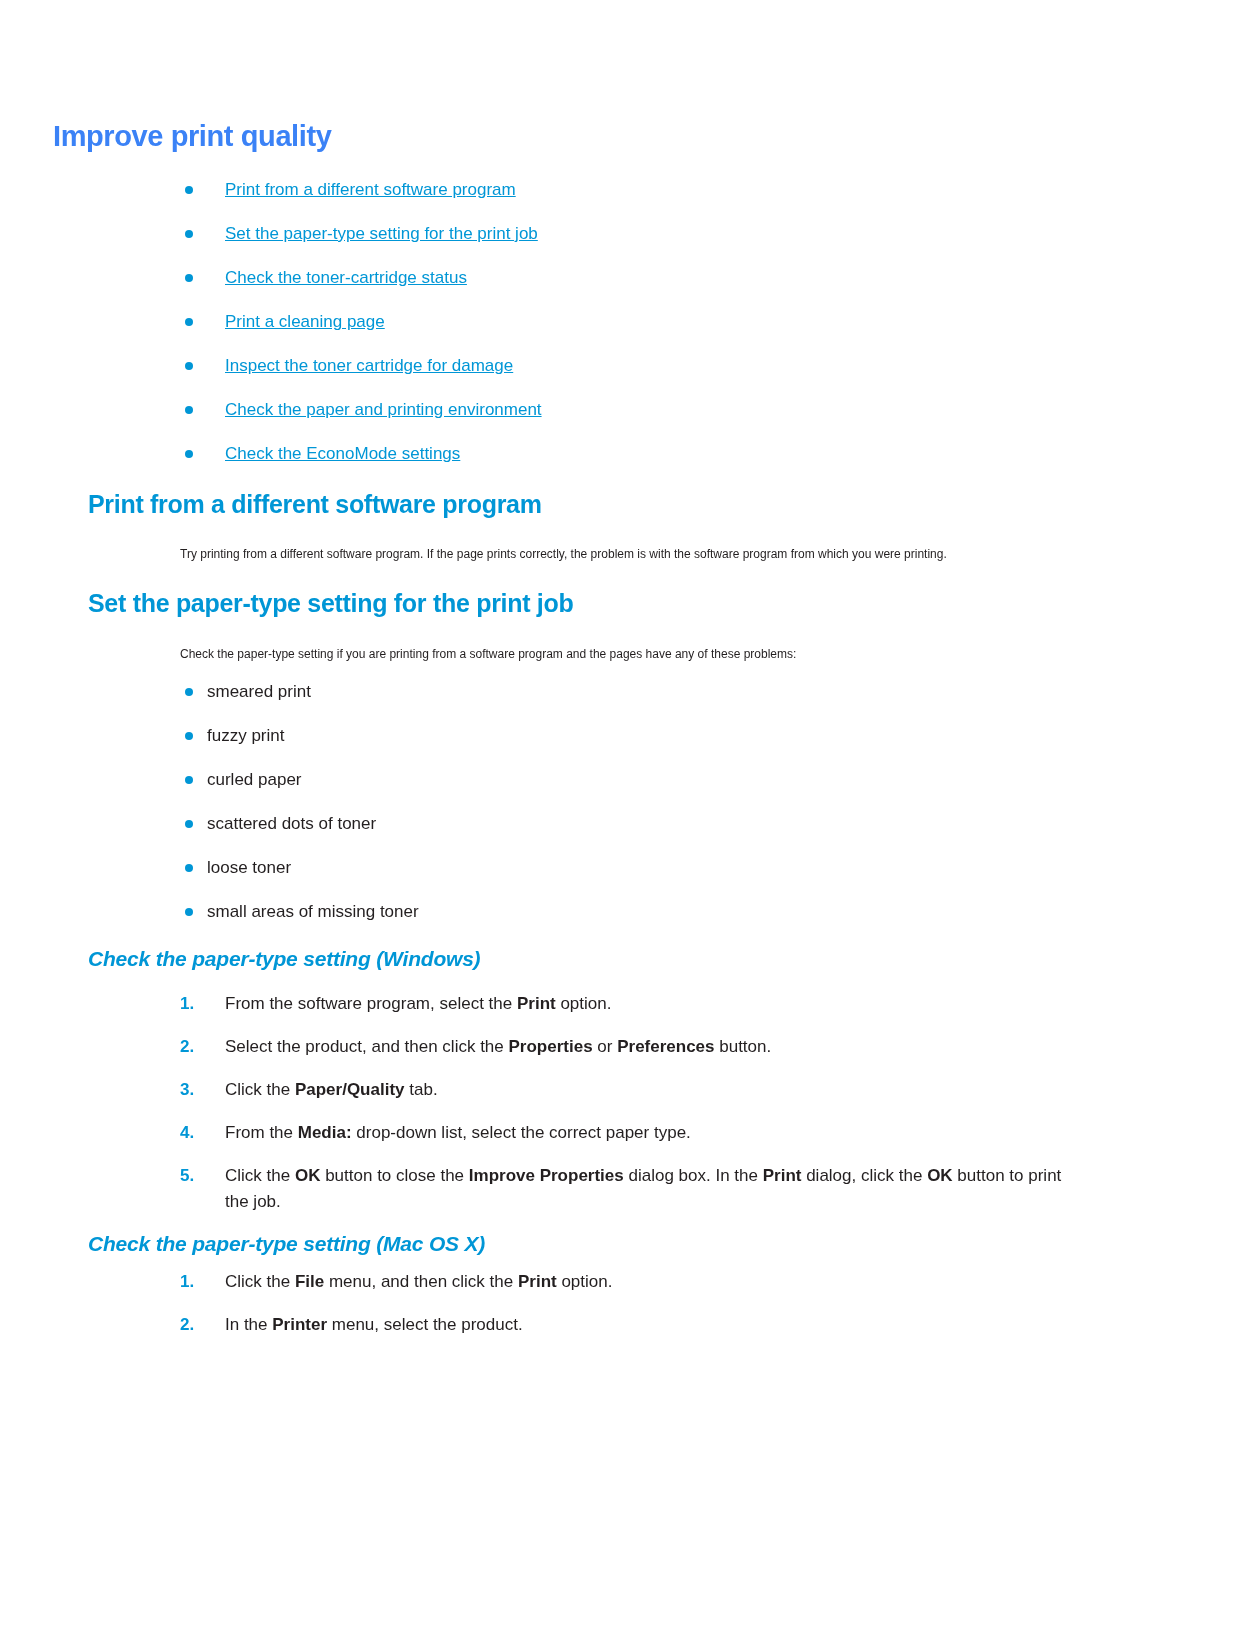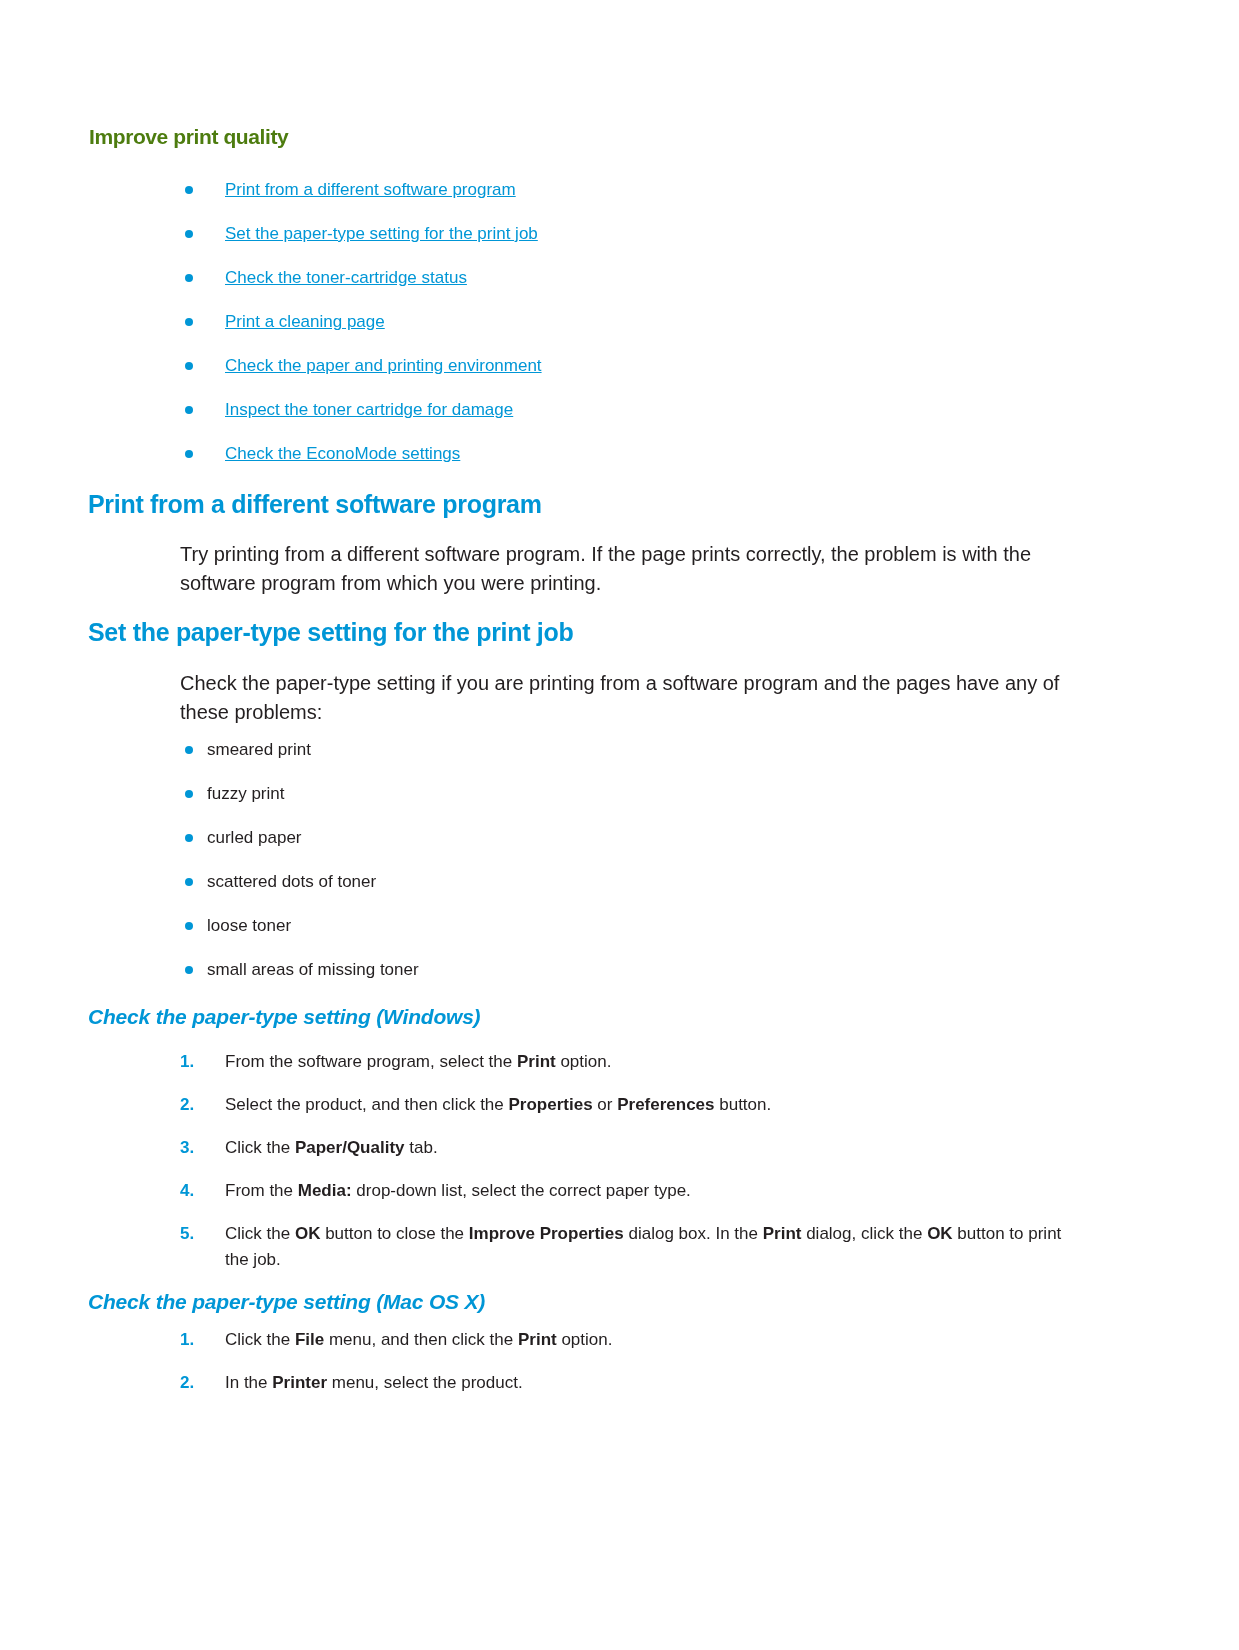--- a/index.html
+++ b/index.html
@@ -9,25 +9,25 @@
     height: 1650px;
     background: #ffffff;
     font-family: "Liberation Sans", sans-serif;
     color: #231f20;
     position: relative;
     overflow: hidden;
   }
   .page { position: relative; width: 100%; height: 100%; }
 
   .h1 {
-    margin: 118px 0 0 89px;
-    font-size: 21px;
+    margin: 118px 0 0 53px;
+    font-size: 29px;
     line-height: 37px;
     font-weight: 700;
-    color: #4d7c0f;
+    color: #3b82f6;
     letter-spacing: -0.4px;
   }
   .h2 {
     margin: 8px 0 0 88px;
     font-size: 25px;
     line-height: 30px;
     font-weight: 700;
     color: #0096d6;
     letter-spacing: -0.3px;
   }
@@ -39,21 +39,21 @@
     font-weight: 700;
     color: #0096d6;
     letter-spacing: -0.2px;
     font-style: italic;
   }
   .h3.mac { }
 
   .para {
     margin: 21px 0 0 180px;
     width: 884px;
-    font-size: 20px;
+    font-size: 12px;
     line-height: 29px;
   }
   .para.intro { margin-top: 22px; }
 
   ul.linklist, ul.dotlist {
     list-style: none;
     margin: 26px 0 0 185px;
     padding: 0;
   }
   ul.dotlist { margin-top: 14px; }
@@ -120,25 +120,25 @@
     <li>
       <span class="blt"></span>
       <a>Check the toner-cartridge status</a>
     </li>
     <li>
       <span class="blt"></span>
       <a>Print a cleaning page</a>
     </li>
     <li>
       <span class="blt"></span>
+      <a>Inspect the toner cartridge for damage</a>
+    </li>
+    <li>
+      <span class="blt"></span>
       <a>Check the paper and printing environment</a>
-    </li>
-    <li>
-      <span class="blt"></span>
-      <a>Inspect the toner cartridge for damage</a>
     </li>
     <li>
       <span class="blt"></span>
       <a>Check the EconoMode settings</a>
     </li>
   </ul>
 
   <h2 class="h2">Print from a different software program</h2>
   <p class="para">Try printing from a different software program. If the page prints correctly, the problem is with the software program from which you were printing.</p>
 

